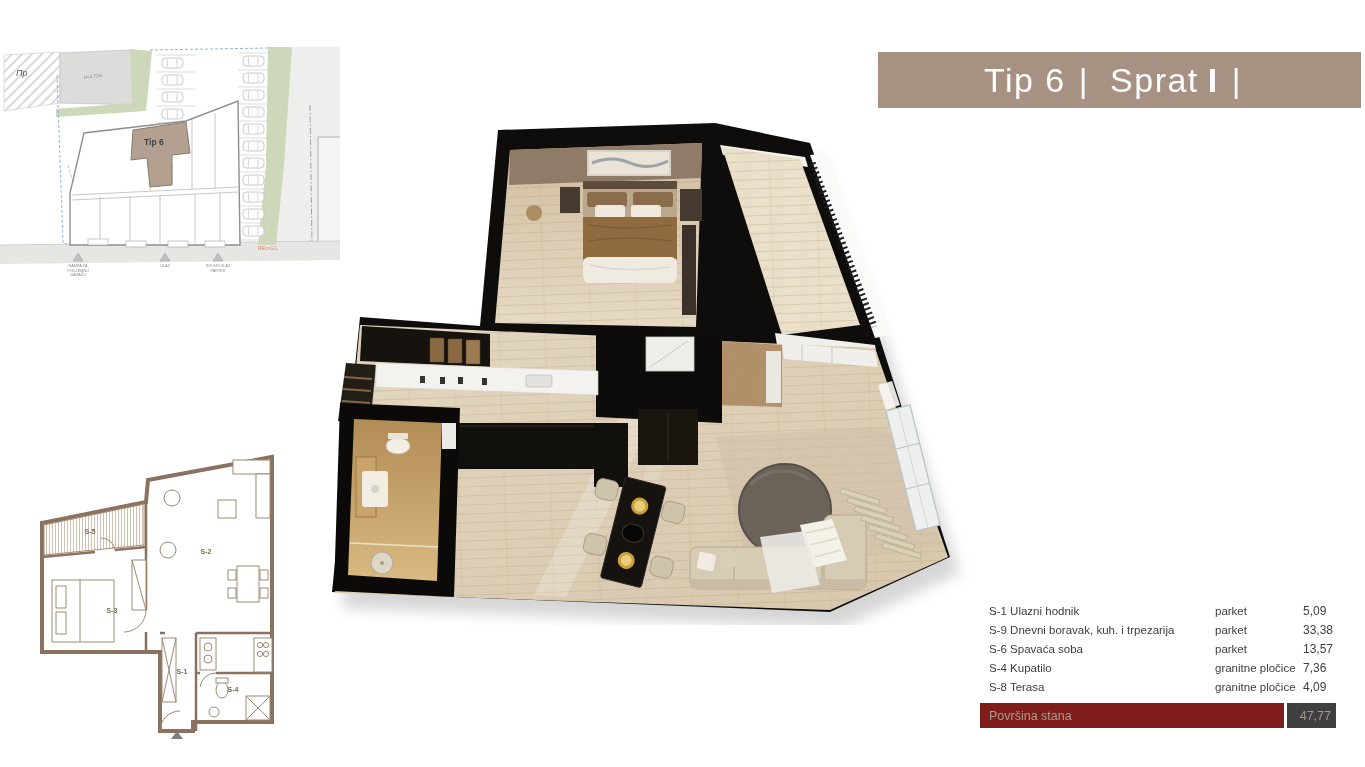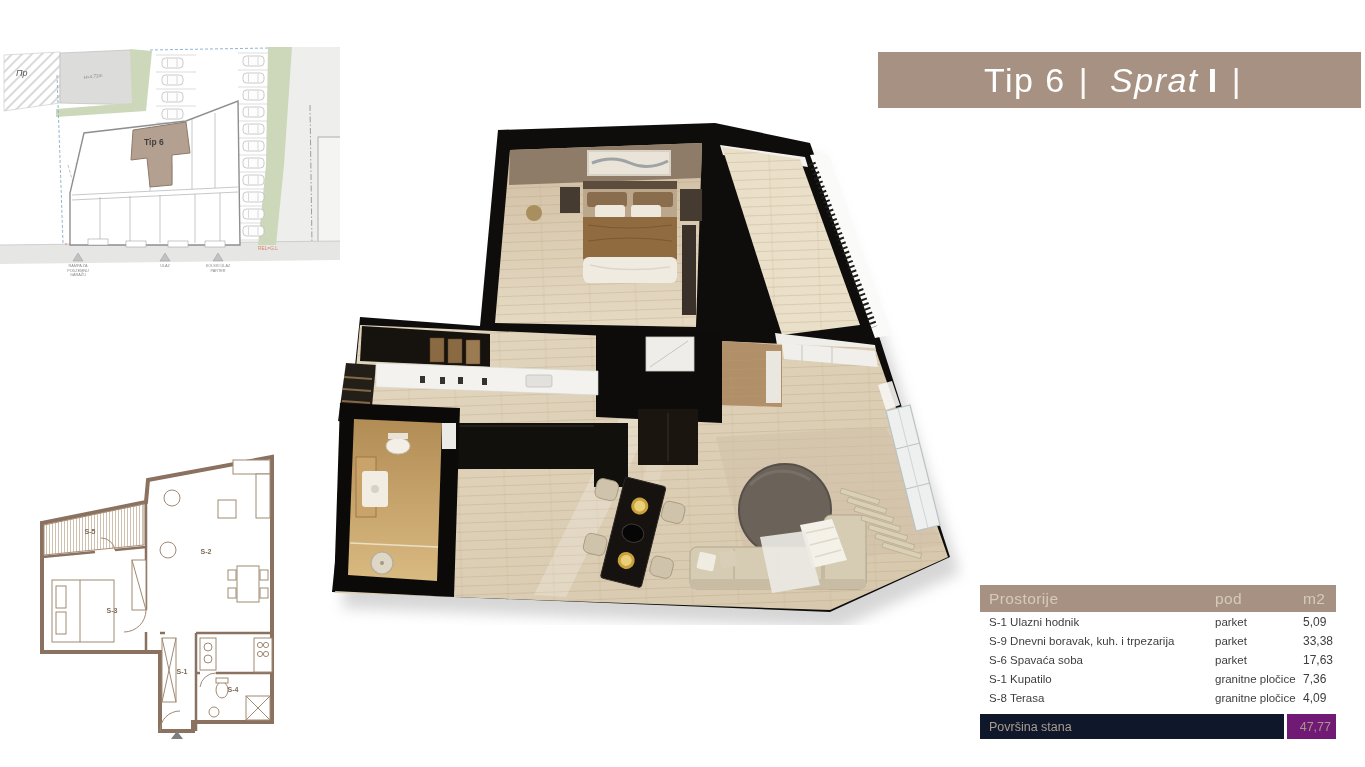--- a/index.html
+++ b/index.html
@@ -5,35 +5,35 @@
   html,body{margin:0;padding:0;background:#fff;}
   .page{position:relative;width:1365px;height:767px;background:#fff;overflow:hidden;
         font-family:"Liberation Sans",sans-serif;}
   
   .banner{position:absolute;left:878px;top:52px;width:483px;height:56px;background:#a79183;
           display:flex;align-items:center;justify-content:center;color:#fff;
           font-size:34px;letter-spacing:1.5px;white-space:pre;}
   .banner .seg{font-weight:400;}
   .banner .sep{margin:0 13px;font-weight:300;opacity:.95;}
   .banner b{font-weight:700;margin-left:9px;}
-  .banner .sprat{margin-left:8px;font-style:italic;}
+  .banner .sprat{margin-left:8px;}
   
   .rtable{position:absolute;left:980px;top:585px;width:356px;font-family:"Liberation Sans",sans-serif;}
   .thead{height:27px;background:#a79183;color:#d6cabd;display:grid;
          grid-template-columns:235px 88px 1fr;align-items:center;font-size:15.5px;letter-spacing:.4px;}
   .thead span:first-child{padding-left:9px;}
   .thead .h-m2{text-align:right;padding-right:12px;}
-  .tbody{padding-top:0;}
+  .tbody{padding-top:0;margin-top:16px;}
   .trow{display:grid;grid-template-columns:235px 88px 1fr;align-items:center;height:19px;
         font-size:11.5px;color:#3d3d3d;}
   .trow .c-name{padding-left:9px;}
   .trow .c-m2{padding-right:5px;font-size:12px;}
   .tfoot{margin-top:7px;display:flex;height:25px;font-size:12.5px;}
-  .tfoot .flabel{flex:1;background:#0f172a;color:#ab9c8e;display:flex;align-items:center;padding-left:9px;}
-  .tfoot .fval{width:44px;margin-left:3px;background:#701a75;color:#a5968a;display:flex;
+  .tfoot .flabel{flex:1;background:#7f1d1d;color:#ab9c8e;display:flex;align-items:center;padding-left:9px;}
+  .tfoot .fval{width:44px;margin-left:3px;background:#404040;color:#a5968a;display:flex;
                align-items:center;justify-content:flex-end;padding-right:5px;}
   .abs{position:absolute;}
   svg text{font-family:"Liberation Sans",sans-serif;}
 </style>
 </head>
 <body>
 
 <div class="page">
 
   <div class="banner">
@@ -413,43 +413,38 @@
     <g font-size="7" font-weight="bold" fill="#7c6a58" text-anchor="middle">
       <text x="90" y="134">S-5</text>
       <text x="112" y="213">S-3</text>
       <text x="206" y="154">S-2</text>
       <text x="182" y="274">S-1</text>
       <text x="233" y="292">S-4</text>
     </g>
   </svg>
 
   <div class="rtable">
-    <div class="thead">
-      <span>Prostorije</span>
-      <span>pod</span>
-      <span class="h-m2">m2</span>
-    </div>
     <div class="tbody" id="tbody">
         <div class="trow">
        <span class="c-name">S-1 Ulazni hodnik</span>
        <span class="c-pod">parket</span>
        <span class="c-m2">5,09</span>
      </div>
         <div class="trow">
        <span class="c-name">S-9 Dnevni boravak, kuh. i trpezarija</span>
        <span class="c-pod">parket</span>
        <span class="c-m2">33,38</span>
      </div>
         <div class="trow">
        <span class="c-name">S-6 Spavaća soba</span>
        <span class="c-pod">parket</span>
-       <span class="c-m2">17,63</span>
+       <span class="c-m2">13,57</span>
      </div>
         <div class="trow">
-       <span class="c-name">S-1 Kupatilo</span>
+       <span class="c-name">S-4 Kupatilo</span>
        <span class="c-pod">granitne pločice</span>
        <span class="c-m2">7,36</span>
      </div>
         <div class="trow">
        <span class="c-name">S-8 Terasa</span>
        <span class="c-pod">granitne pločice</span>
        <span class="c-m2">4,09</span>
      </div>
       </div>
     <div class="tfoot">

